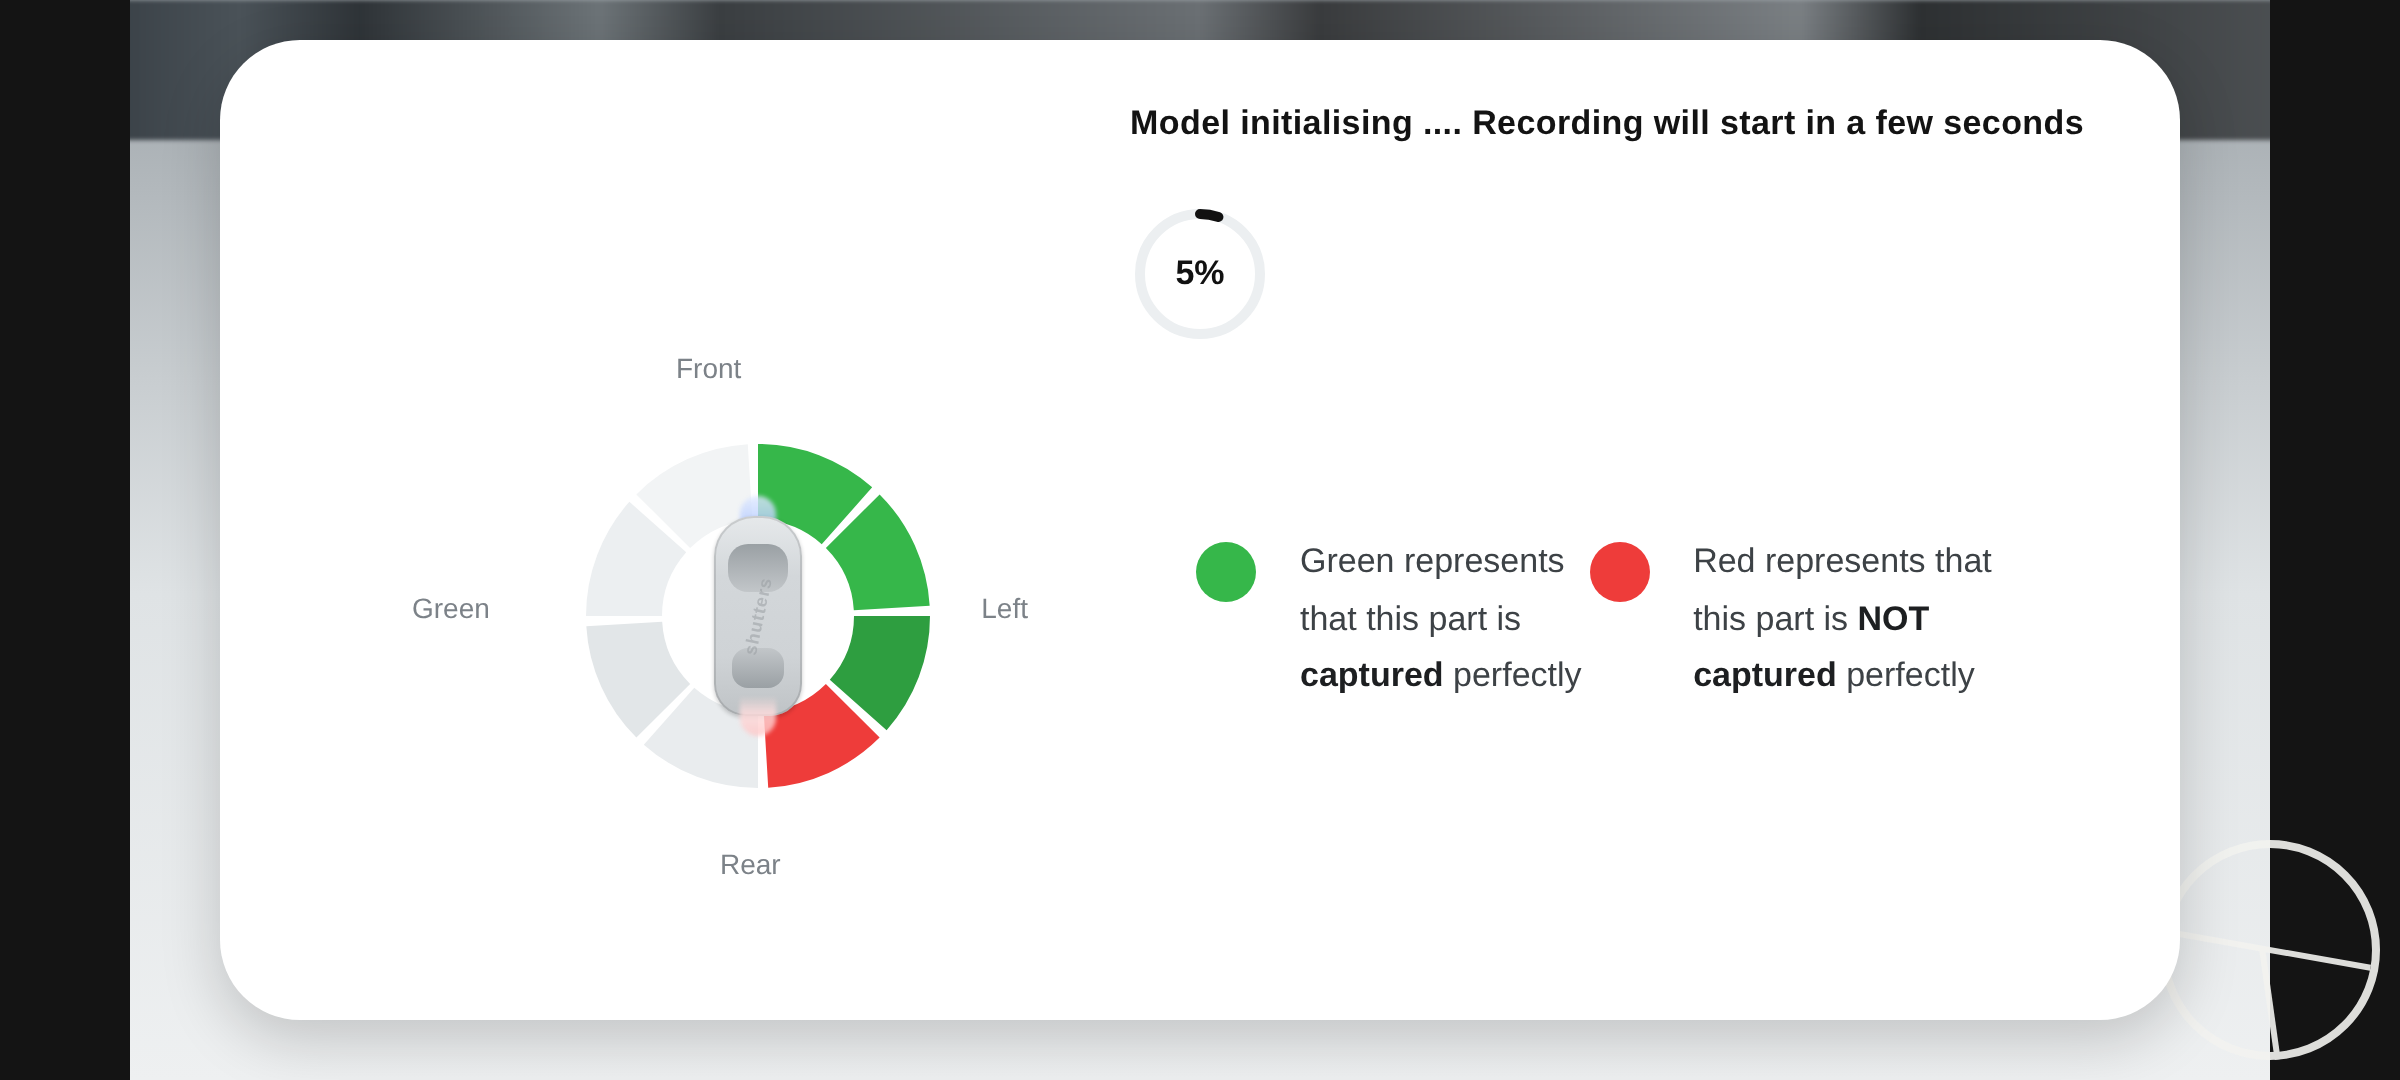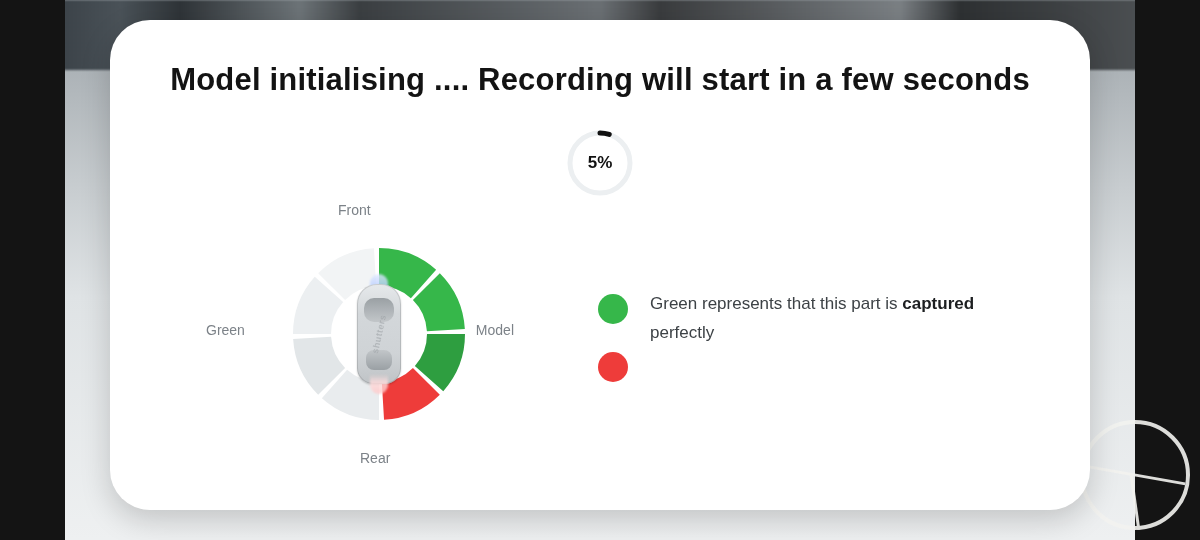--- a/index.html
+++ b/index.html
@@ -23,22 +23,22 @@
   .wheel-icon::before,.wheel-icon::after{content:"";position:absolute;left:50%;top:50%;background:#f3f3f0;transform-origin:center;}
   .wheel-icon::before{width:102px;height:3px;transform:translate(-50%,-50%) rotate(10deg);}
   .wheel-icon::after{width:3px;height:55px;transform:translate(-50%,0) rotate(-8deg);}
 
   .card{
     position:absolute; left:110px; top:20px; width:980px; height:490px;
     background:#fff; border-radius:40px; box-shadow:0 10px 30px rgba(0,0,0,.18);
     padding:30px 48px;
   }
   .title{
-    font-weight:800; font-size:31px; color:#131313; text-align:center; letter-spacing:.2px;
-    margin-top:12px;
+    font-weight:800; font-size:17px; color:#131313; text-align:right; letter-spacing:.2px;
+    margin-top:2px;
   }
   .progress-wrap{width:70px;height:70px;margin:30px auto 6px;position:relative;}
   .progress-ring{width:70px;height:70px;transform:rotate(-90deg);}
   .progress-bg{fill:none;stroke:#eceff1;stroke-width:5;}
   .progress-fg{fill:none;stroke:#111;stroke-width:5;stroke-linecap:round;}
   .progress-text{position:absolute;inset:0;display:flex;align-items:center;justify-content:center;font-weight:800;font-size:17px;color:#111;}
 
   .content{display:flex;gap:60px;align-items:center;margin-top:0;padding:0 40px;}
   .left{flex:0 0 340px;display:flex;align-items:center;justify-content:center;position:relative;height:260px;}
   .labels span{position:absolute;font-size:14px;color:#7c8288;font-weight:500;}
@@ -58,21 +58,21 @@
     background:linear-gradient(180deg,#e6e9eb 0%,#d3d7da 30%,#cfd3d6 70%,#bfc3c6 100%);
     box-shadow:inset 0 0 0 1px rgba(0,0,0,.12),0 1px 2px rgba(0,0,0,.2);
     position:relative;
   }
   .car-body::before{content:"";position:absolute;left:7px;right:7px;top:14px;height:24px;border-radius:10px;background:linear-gradient(180deg,#9aa0a4,#c2c6c9);} 
   .car-body::after{content:"";position:absolute;left:9px;right:9px;bottom:14px;height:20px;border-radius:8px;background:linear-gradient(180deg,#c2c6c9,#9aa0a4);} 
   .car-head{position:absolute;left:50%;top:-10px;width:18px;height:20px;background:linear-gradient(180deg,#dfe9ff 0%,#bcd0ff 60%,rgba(188,208,255,0) 100%);transform:translateX(-50%);border-radius:10px 10px 0 0;opacity:.8;filter:blur(1px);}
   .car-tail{position:absolute;left:50%;bottom:-10px;width:18px;height:20px;background:linear-gradient(0deg,#ffc7c7 0%,#ffdede 60%,rgba(255,222,222,0) 100%);transform:translateX(-50%);border-radius:0 0 10px 10px;opacity:.8;filter:blur(1px);}
   .car-label{position:absolute;left:50%;top:50%;transform:translate(-50%,-50%) rotate(-78deg);font-size:9px;color:#9a9fa3;letter-spacing:.5px;font-weight:600;opacity:.55;}
 
-  .legend{flex:1;display:flex;flex-direction:column;margin-top:4px;}
+  .legend{flex:1;display:flex;flex-direction:row;margin-top:4px;}
   .legend-row{display:flex;align-items:flex-start;gap:22px;}
   .dot{width:30px;height:30px;border-radius:50%;flex:0 0 30px;margin-top:4px;}
   .legend-text{font-size:17px;line-height:1.7;color:#3d4246;font-weight:500;}
   .legend-text b{font-weight:800;color:#1d1f21;}
 </style>
 </head>
 <body>
 
 <div class="bg-strip"></div>
 <div class="bg-left"></div>
@@ -90,21 +90,21 @@
     </svg>
     <div class="progress-text">5%</div>
   </div>
 
   <div class="content">
     <div class="left">
       <div class="labels">
         <span class="lbl-front">Front</span>
         <span class="lbl-rear">Rear</span>
         <span class="lbl-left">Green</span>
-        <span class="lbl-right">Model</span>
+        <span class="lbl-right">Left</span>
       </div>
       <div class="donut">
         <svg viewBox="0 0 190 190" id="donut-svg">
             <circle cx="95" cy="95" r="67" class="seg" stroke="#36b74a" stroke-dasharray="48.621676947629034 372.3517386334032" transform="rotate(-90 95 95)"></circle>
             <circle cx="95" cy="95" r="67" class="seg" stroke="#36b74a" stroke-dasharray="48.621676947629034 372.3517386334032" transform="rotate(-45 95 95)"></circle>
             <circle cx="95" cy="95" r="67" class="seg" stroke="#2e9e40" stroke-dasharray="48.621676947629034 372.3517386334032" transform="rotate(0 95 95)"></circle>
             <circle cx="95" cy="95" r="67" class="seg" stroke="#ee3c3a" stroke-dasharray="48.621676947629034 372.3517386334032" transform="rotate(45 95 95)"></circle>
             <circle cx="95" cy="95" r="67" class="seg" stroke="#e9ecee" stroke-dasharray="48.621676947629034 372.3517386334032" transform="rotate(90 95 95)"></circle>
             <circle cx="95" cy="95" r="67" class="seg" stroke="#e2e6e8" stroke-dasharray="48.621676947629034 372.3517386334032" transform="rotate(135 95 95)"></circle>
             <circle cx="95" cy="95" r="67" class="seg" stroke="#eceff1" stroke-dasharray="48.621676947629034 372.3517386334032" transform="rotate(180 95 95)"></circle>
@@ -121,17 +121,20 @@
 
     <div class="legend">
       <div class="legend-row">
         <div class="dot" id="dot-green" style="background: rgb(54, 183, 74);"></div>
         <div class="legend-text">
           <span>Green represents that this part is </span><b>captured</b><span> perfectly</span>
         </div>
       </div>
       <div class="legend-row">
         <div class="dot" id="dot-red" style="background: rgb(238, 60, 58);"></div>
+        <div class="legend-text">
+          <span>Red represents that this part is </span><b>NOT captured</b><span> perfectly</span>
+        </div>
       </div>
     </div>
   </div>
 
 </div>
 
 </body></html>

